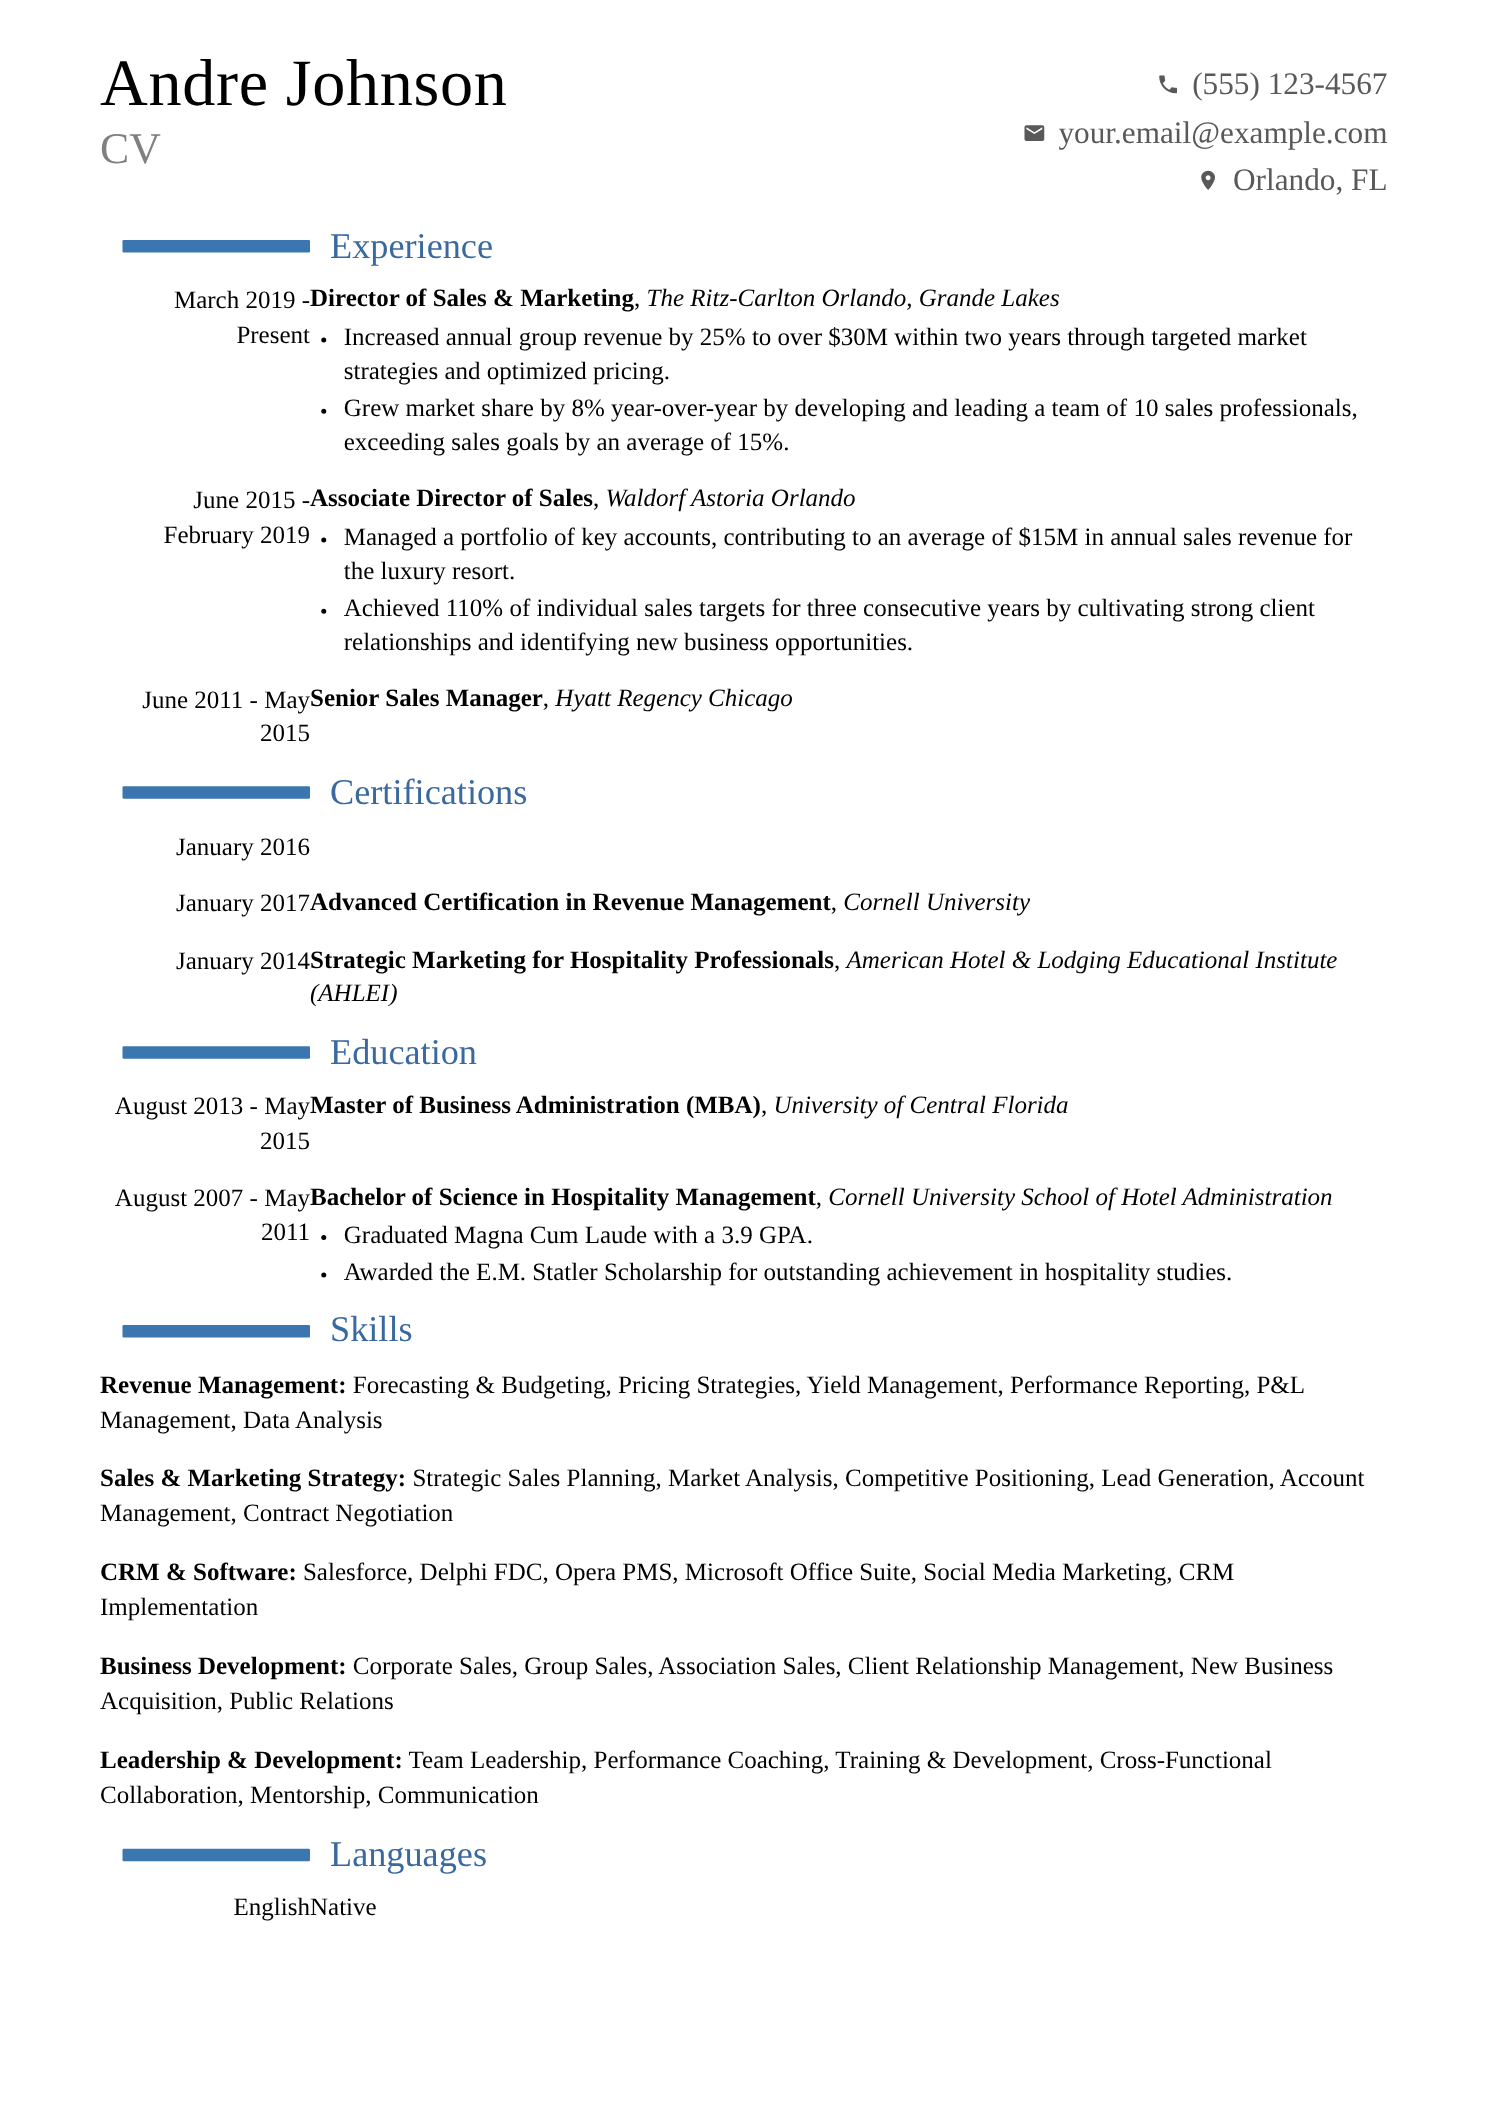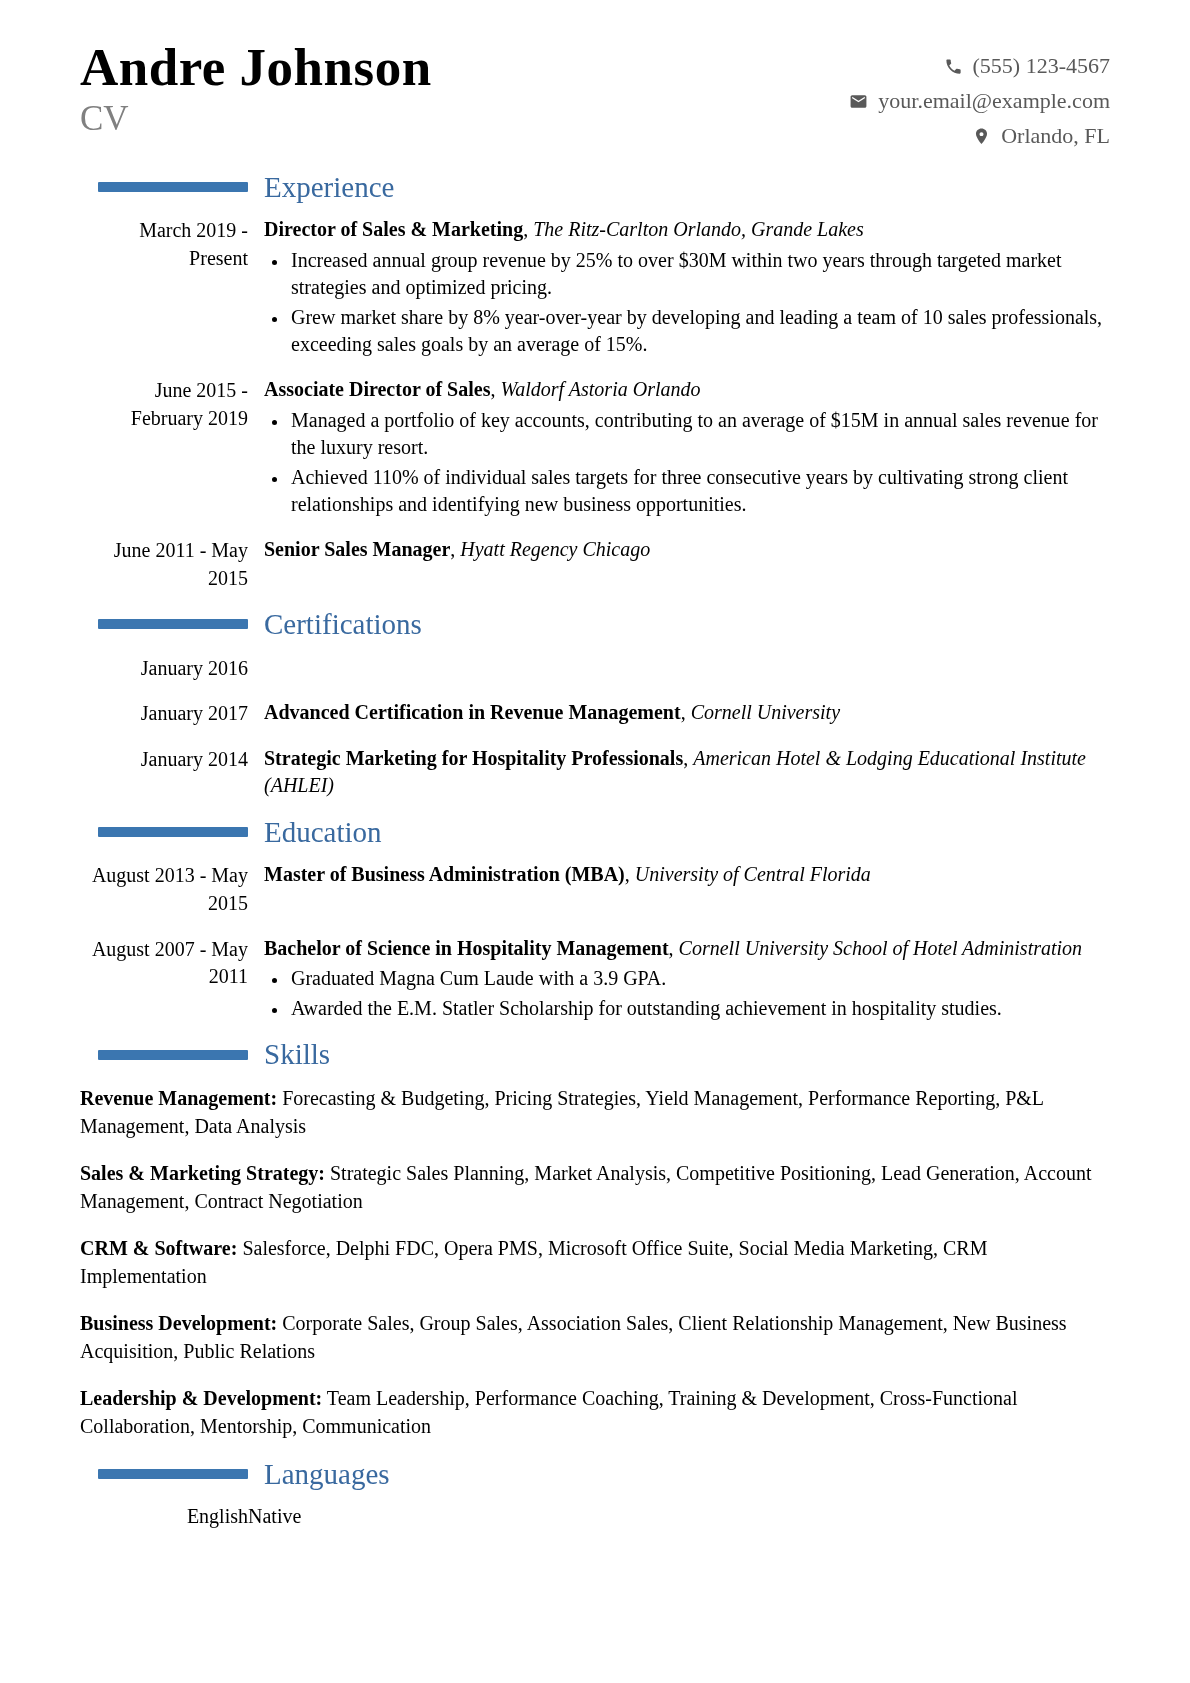--- a/index.html
+++ b/index.html
@@ -11,34 +11,34 @@
   html,body{margin:0;padding:0;background:#ffffff;}
   body{
     width:1190px;min-height:1683px;
     font-family:"Liberation Serif", serif;
     color:#000;
   }
   .page{box-sizing:border-box;width:1190px;min-height:1683px;padding:40px 80px 40px 80px;}
 
   
   .header{display:flex;justify-content:space-between;align-items:flex-start;}
-  .person-name{font-size:53px;font-weight:700;margin:0;line-height:1.05;letter-spacing:.5px;}
+  .person-name{font-size:53px;font-weight:400;margin:0;line-height:1.05;letter-spacing:.5px;}
   .cv-subtitle{font-size:35px;color:var(--muted);margin-top:4px;line-height:1.1;}
-  .contact{padding-top:14px;font-size:22px;color:var(--contact);}
+  .contact{padding-top:14px;font-size:25px;color:var(--contact);}
   .contact-row{display:flex;justify-content:flex-end;align-items:center;gap:10px;line-height:1.1;margin-bottom:11px;}
   .contact-row svg{flex:none;display:block;fill:var(--contact);}
 
   
   .section-heading{display:flex;align-items:center;gap:16px;margin-top:12px;margin-bottom:14px;}
   .bar-col{width:168px;flex:none;display:flex;justify-content:flex-end;}
   .accent-bar{width:150px;height:10px;background:var(--accent);border-radius:1px;}
   .section-title{font-size:29px;color:var(--heading);line-height:1.05;}
 
   
-  .entry{display:flex;gap:16px;margin-bottom:17px;font-size:20px;}
+  .entry{display:flex;margin-bottom:17px;font-size:20px;}
   .entry-date{width:168px;flex:none;text-align:right;line-height:1.38;padding-top:1px;}
   .entry-body{flex:1;line-height:1.38;}
   .bold{font-weight:bold;}
   .italic{font-style:italic;}
   ul.highlights{margin:3px 0 0 0;padding-left:24px;}
   ul.highlights li{margin-top:2px;padding-left:3px;}
   ul.highlights li::marker{font-size:0.8em;}
 
   
   .skill-paragraph{font-size:20px;line-height:1.4;margin:0 0 19px 0;}

